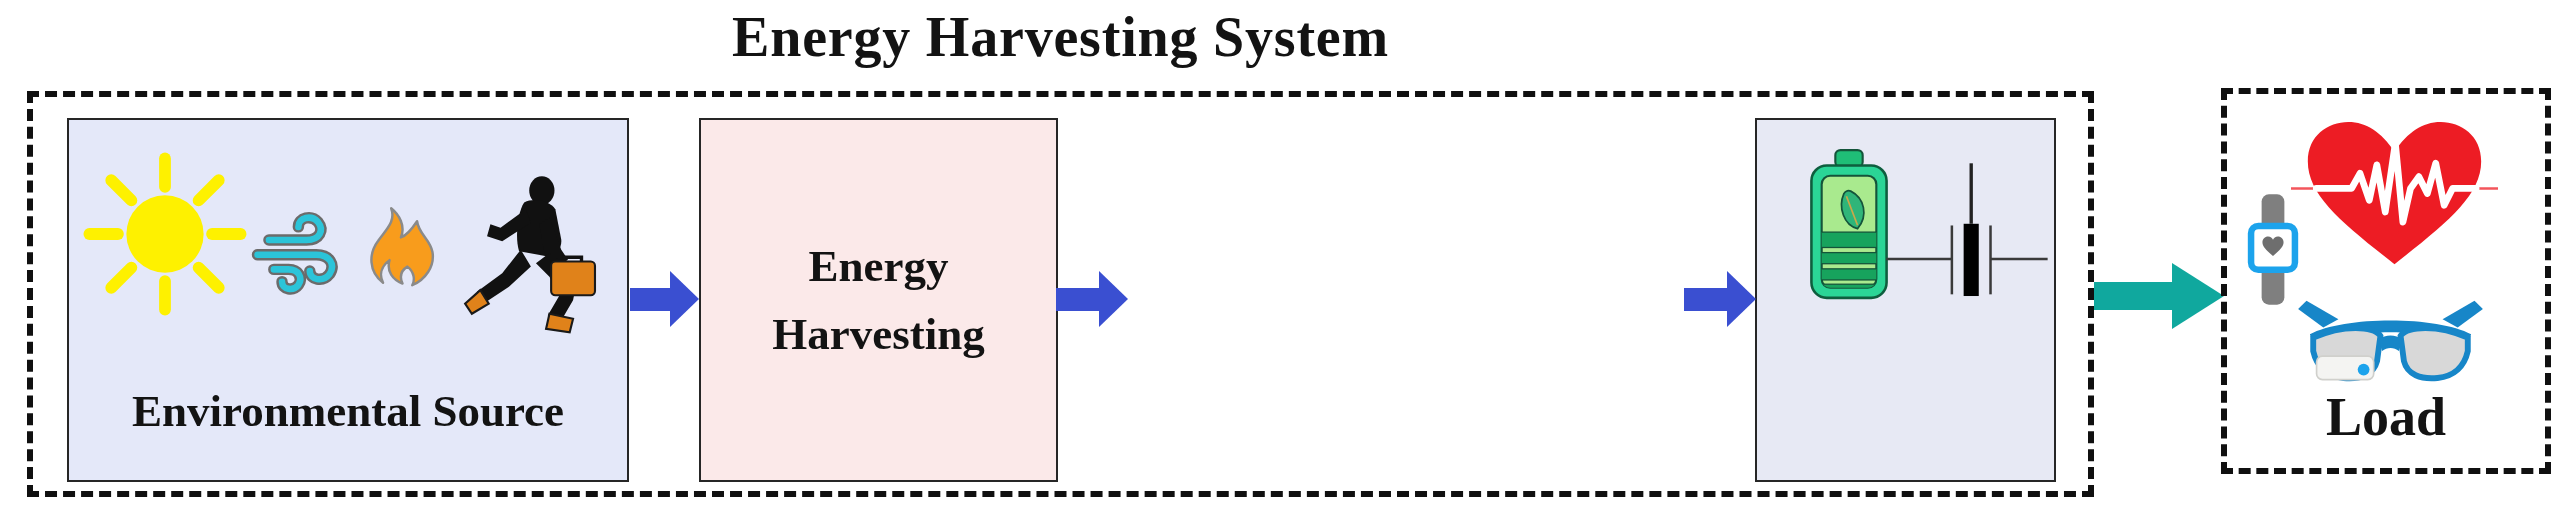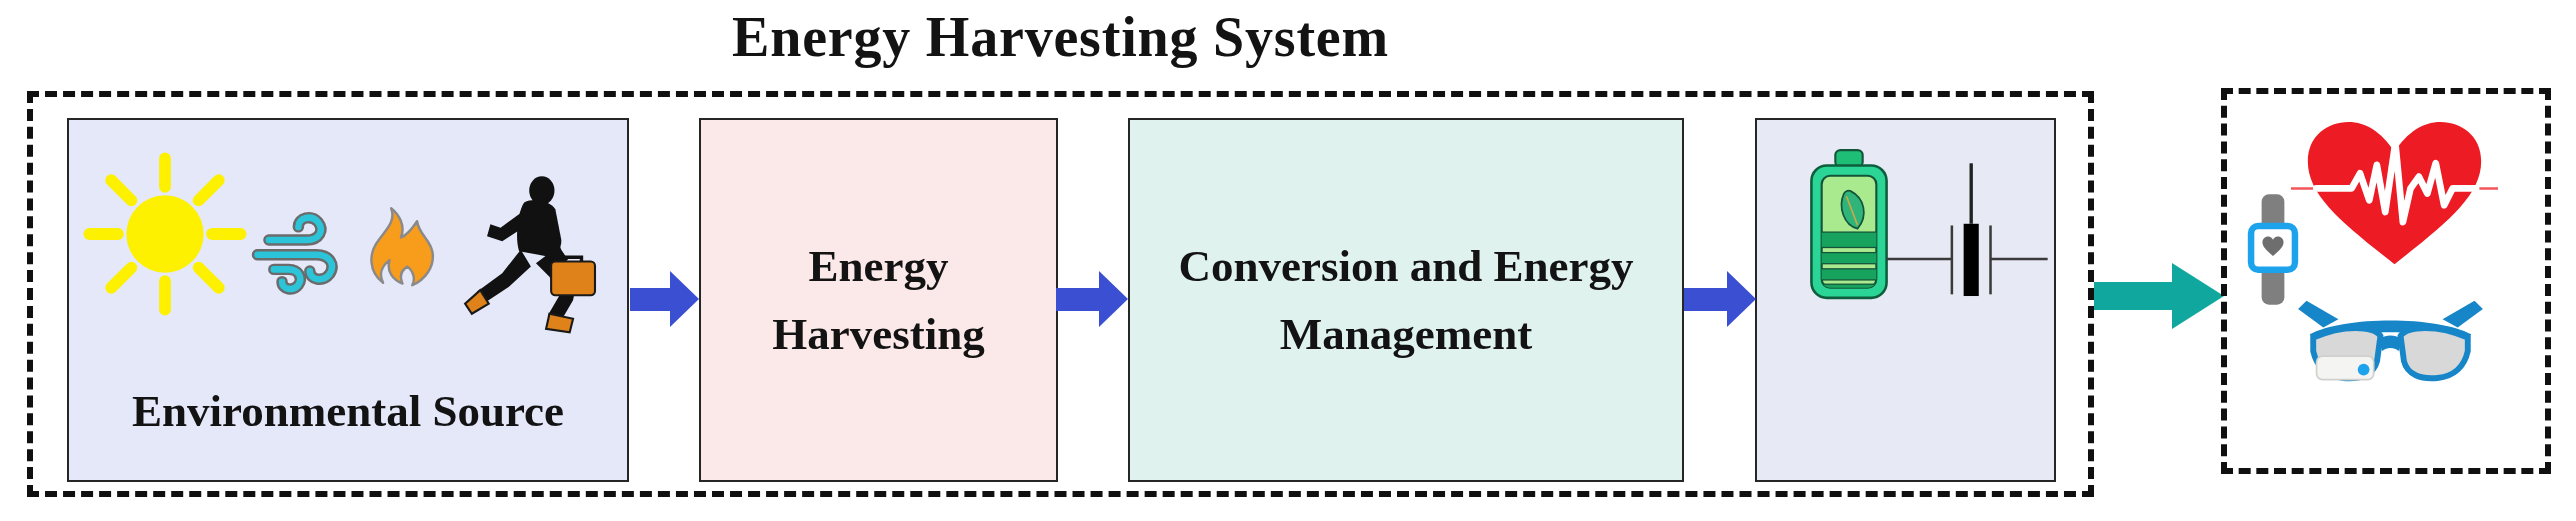--- a/index.html
+++ b/index.html
@@ -110,23 +110,20 @@
       <rect x="114" y="106" width="52" height="40" rx="5" fill="#E0821A" stroke="#1a1a1a" stroke-width="2.5"></rect>
     </svg>
 
     <div class="block-label label-bottom">Environmental Source</div>
   </div>
 
   <div class="block block-eh">
     <div class="block-label label-center">Energy Harvesting</div>
   </div>
 
-  <div class="block block-cm">
-    <div class="block-label label-center">Conversion and Energy Management</div>
-  </div>
 
   <div class="block block-es">
     <svg class="icon" style="left:49px;top:25px" width="86" height="158" viewBox="0 0 100 185">
       <defs>
           <clipPath id="batClip">
             <rect x="18" y="36" width="64" height="131" rx="10"></rect>
           </clipPath>
         </defs>
       <rect x="34" y="6" width="32" height="20" rx="6" fill="#1FBE77" stroke="#14543a" stroke-width="2.5"></rect>
       <rect x="6" y="24" width="88" height="155" rx="18" fill="#2BD596" stroke="#0e5e3e" stroke-width="3"></rect>
@@ -190,16 +187,17 @@
       <path d="M36 34 L6 12 L16 2 L54 24 Z" fill="#1786C8"></path>
       <path d="M196 34 L226 12 L216 2 L178 24 Z" fill="#1786C8"></path>
       <path d="M20 42 C60 20 172 20 212 42 L206 56 C168 34 64 34 26 56 Z" fill="#1786C8"></path>
       <path d="M24 46 C60 30 96 32 104 44 L100 74 C96 90 80 96 60 94 C40 92 28 80 24 62 Z" fill="#D8D8D8" stroke="#1786C8" stroke-width="7"></path>
       <path d="M208 46 C172 30 136 32 128 44 L132 74 C136 90 152 96 172 94 C192 92 204 80 208 62 Z" fill="#D8D8D8" stroke="#1786C8" stroke-width="7"></path>
       <path d="M102 48 C110 42 122 42 130 48 L126 62 C120 57 112 57 106 62 Z" fill="#1786C8"></path>
       <rect x="28" y="68" width="68" height="28" rx="7" fill="#f4f4f2" stroke="#d0d0cc" stroke-width="2"></rect>
       <circle cx="84" cy="84" r="7" fill="#1CA3EC"></circle>
     </svg>
 
+    <div class="load-label">Load</div>
   </div>
 
 </div>
 
 
 </body></html>

